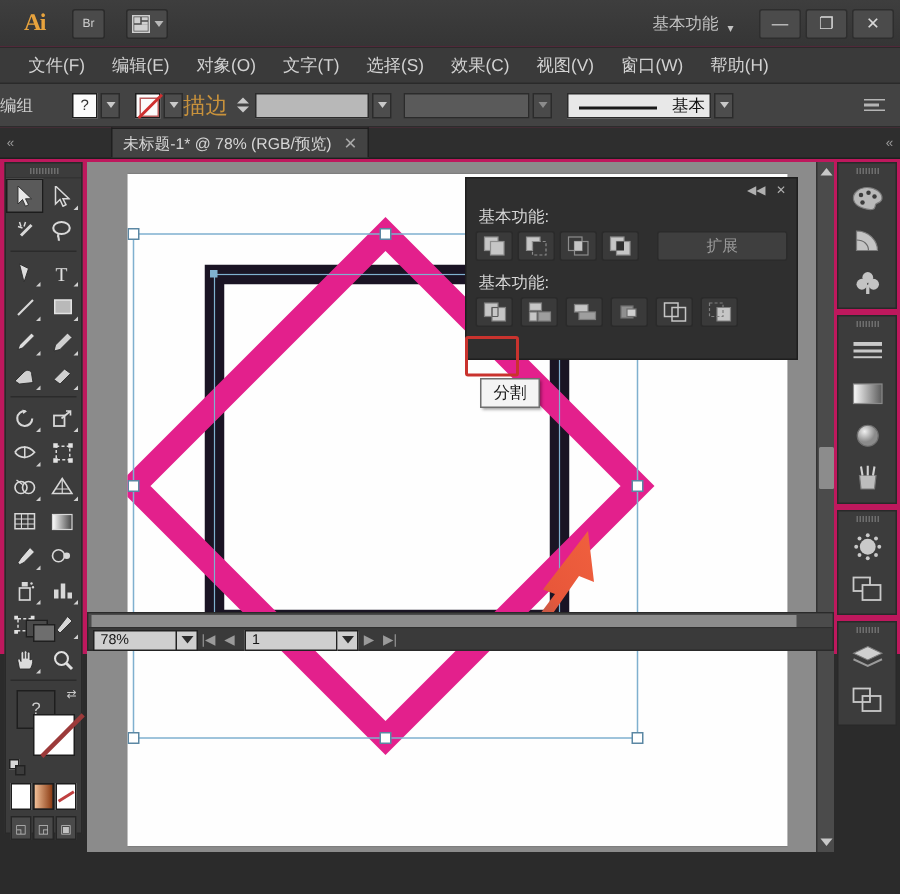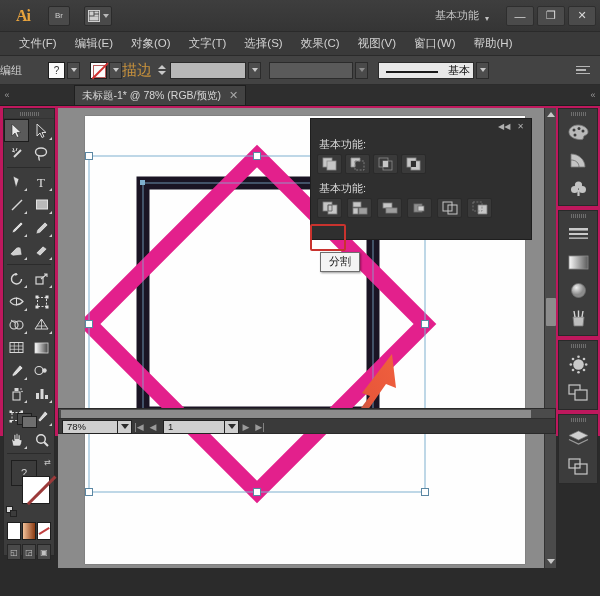--- a/index.html
+++ b/index.html
@@ -773,20 +773,23 @@
             <rect x="5" y="4" width="9" height="9" fill="none" stroke="#8d8d8d" stroke-width=".8"></rect>
             <rect x="5" y="4" width="5" height="6" fill="#c6c6c6"></rect>
           </svg>
       </div>
       <div class="pf-btn">
         <svg width="15" height="14" viewBox="0 0 15 14">
             <rect x="1" y="1" width="9" height="9" fill="#c6c6c6" stroke="#8d8d8d" stroke-width=".8"></rect>
             <rect x="5" y="4" width="9" height="9" fill="#c6c6c6" stroke="#8d8d8d" stroke-width=".8"></rect>
             <rect x="5" y="4" width="5" height="6" fill="#2f2f2f"></rect>
           </svg>
+      </div>
+      <div class="pf-expand">
+        <span>扩展</span>
       </div>
     </div>
 
     <div class="pf-sec" style="padding-top:7px;">基本功能:</div>
     <div class="pf-row" style="gap:5px;">
       <div class="pf-btn active">
         <svg width="16" height="14" viewBox="0 0 16 14">
             <rect x="1" y="1" width="9" height="9" fill="#c6c6c6" stroke="#7e7e7e" stroke-width=".8"></rect>
             <rect x="6" y="4" width="9" height="9" fill="#c6c6c6" stroke="#7e7e7e" stroke-width=".8"></rect>
             <path d="M6 4 L10 4 M6 4 L6 10 M10 4 L10 10 M6 10 L10 10" stroke="#5c5c5c" stroke-width=".8"></path>

